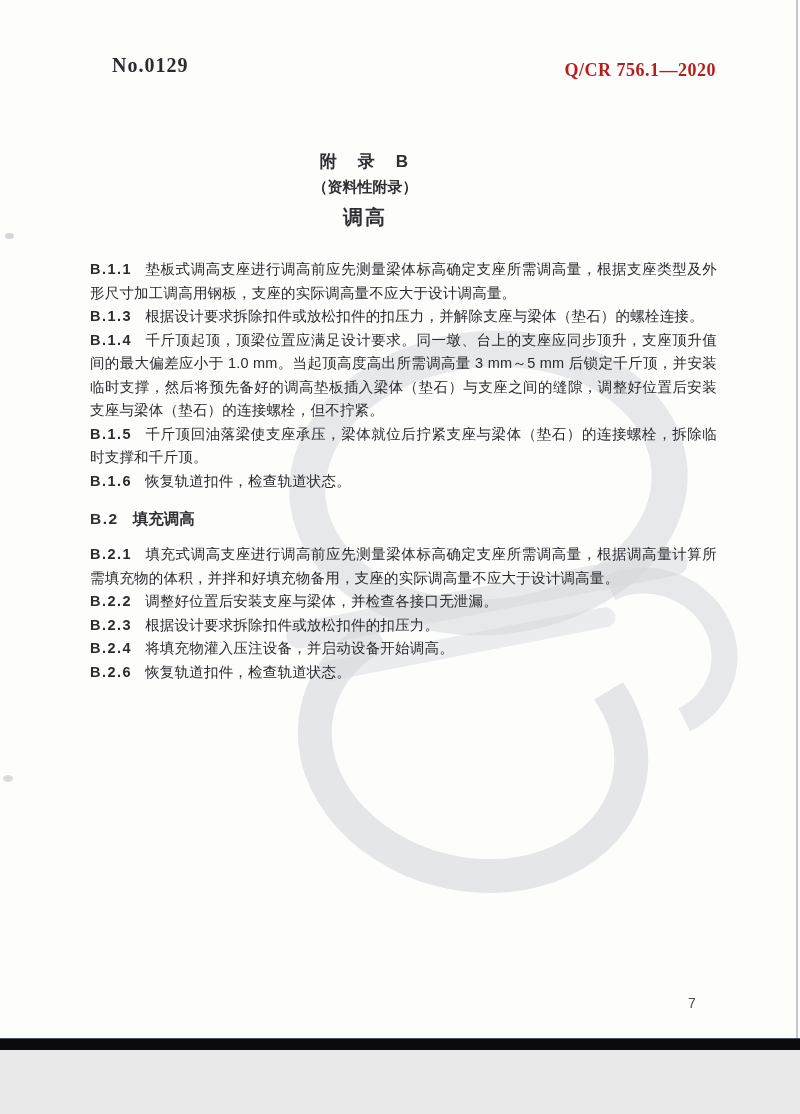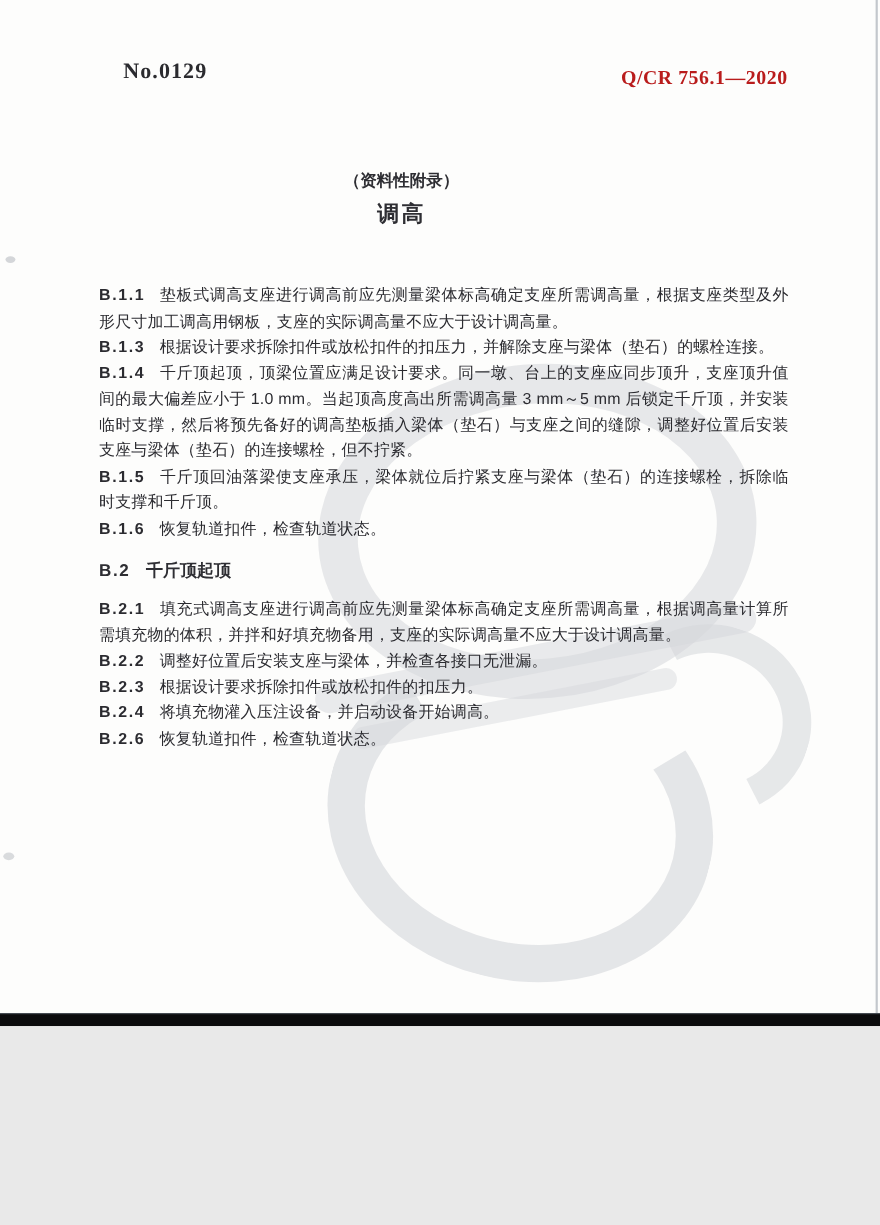--- a/index.html
+++ b/index.html
@@ -1,17 +1,17 @@
 <!DOCTYPE html>
 <html style="--page-bg: #fdfdfc; --text-color: #2e2e33; --artifact-gray: #d5d7db; --edge-black: #0b0b0d;"><head>
 <meta charset="utf-8">
 <style>
   html,body{margin:0;padding:0;background:#e9e9e9;}
   .page{
-    position:relative;width:800px;height:933px;margin:0 auto;
+    position:relative;width:800px;height:1050px;margin:0 auto;
     background:var(--page-bg,#fdfdfc);overflow:hidden;
     font-family:"Liberation Sans","DejaVu Sans",sans-serif;
     color:var(--text-color,#2e2e33);
   }
   
   .artifacts{position:absolute;inset:0;z-index:0;}
   .ring-top{
     position:absolute;left:289px;top:331px;width:327px;height:232px;
     border:36px solid var(--artifact-gray,#d5d7db);border-radius:50%;
     opacity:.55;transform:rotate(-5deg);
@@ -90,37 +90,38 @@
     <div class="ring-bottom"></div>
     <div class="hook"></div>
     <div class="speck-1"></div>
     <div class="speck-2"></div>
   </div>
 
   <span class="stamp">No.0129</span>
   <span class="code">Q/CR 756.1—2020</span>
 
   <div class="titleblock">
+    <div class="t1">附　录　B</div>
     <div class="t2">（资料性附录）</div>
     <div class="t3">调高</div>
   </div>
 
   <div class="content">
 
     <section>
       <p class="clause"><span class="num">B.1.1</span><span class="txt">垫板式调高支座进行调高前应先测量梁体标高确定支座所需调高量，根据支座类型及外形尺寸加工调高用钢板，支座的实际调高量不应大于设计调高量。</span></p>
       <p class="clause"><span class="num">B.1.3</span><span class="txt">根据设计要求拆除扣件或放松扣件的扣压力，并解除支座与梁体（垫石）的螺栓连接。</span></p>
       <p class="clause"><span class="num">B.1.4</span><span class="txt">千斤顶起顶，顶梁位置应满足设计要求。同一墩、台上的支座应同步顶升，支座顶升值间的最大偏差应小于 1.0 mm。当起顶高度高出所需调高量 3 mm～5 mm 后锁定千斤顶，并安装临时支撑，然后将预先备好的调高垫板插入梁体（垫石）与支座之间的缝隙，调整好位置后安装支座与梁体（垫石）的连接螺栓，但不拧紧。</span></p>
       <p class="clause"><span class="num">B.1.5</span><span class="txt">千斤顶回油落梁使支座承压，梁体就位后拧紧支座与梁体（垫石）的连接螺栓，拆除临时支撑和千斤顶。</span></p>
       <p class="clause"><span class="num">B.1.6</span><span class="txt">恢复轨道扣件，检查轨道状态。</span></p>
     </section>
 
     <section>
       <h2 class="sec-h">
-        <span class="sec-num">B.2</span><span>千斤顶起顶</span>
+        <span class="sec-num">B.2</span><span>填充调高</span>
       </h2>
       <p class="clause"><span class="num">B.2.1</span><span class="txt">填充式调高支座进行调高前应先测量梁体标高确定支座所需调高量，根据调高量计算所需填充物的体积，并拌和好填充物备用，支座的实际调高量不应大于设计调高量。</span></p>
       <p class="clause"><span class="num">B.2.2</span><span class="txt">调整好位置后安装支座与梁体，并检查各接口无泄漏。</span></p>
       <p class="clause"><span class="num">B.2.3</span><span class="txt">根据设计要求拆除扣件或放松扣件的扣压力。</span></p>
       <p class="clause"><span class="num">B.2.4</span><span class="txt">将填充物灌入压注设备，并启动设备开始调高。</span></p>
       <p class="clause"><span class="num">B.2.6</span><span class="txt">恢复轨道扣件，检查轨道状态。</span></p>
     </section>
 
   </div>
 

